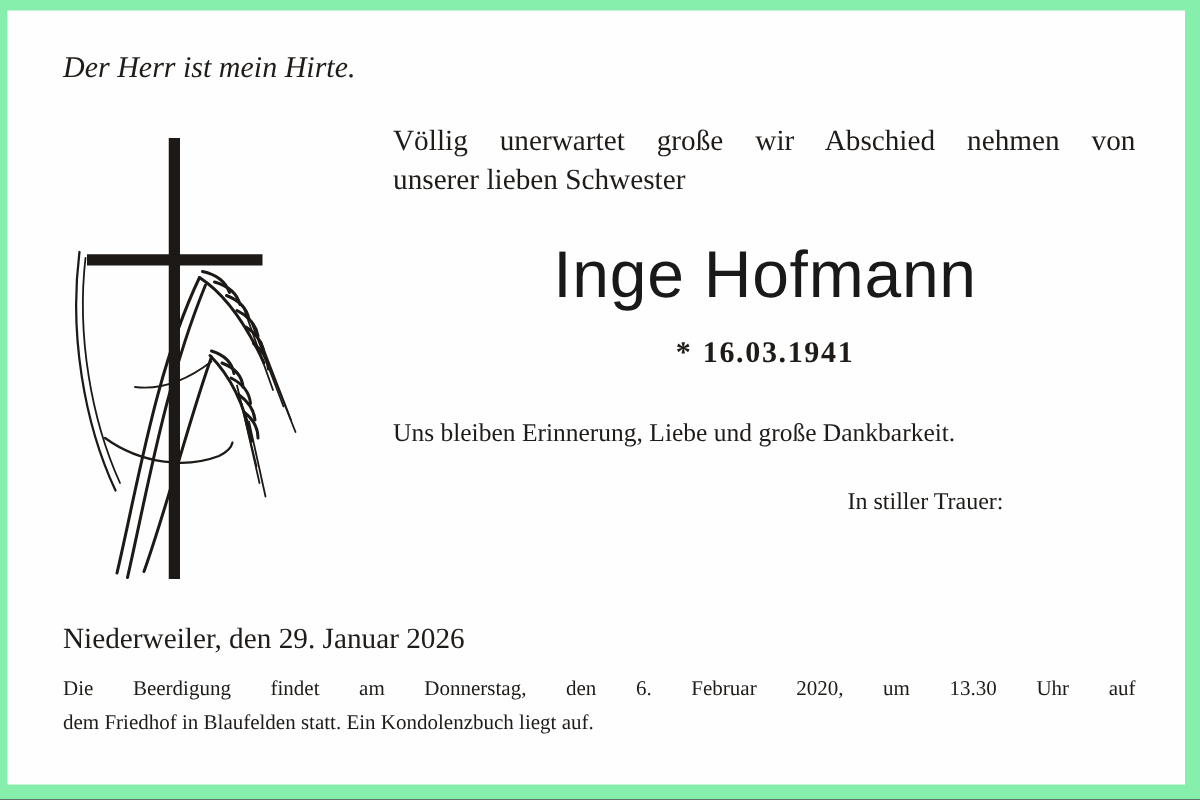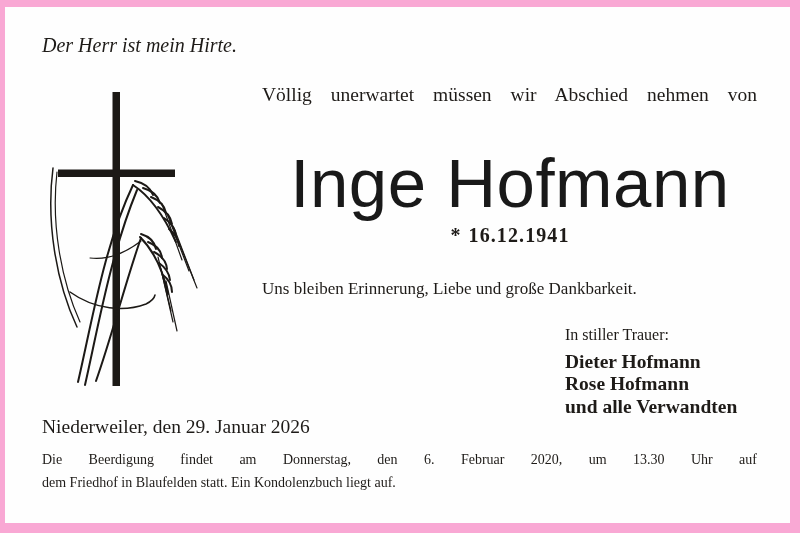--- a/index.html
+++ b/index.html
@@ -1,26 +1,26 @@
 <!DOCTYPE html>
 <html><head>
 <meta charset="utf-8">
 <style>
   html,body{margin:0;padding:0;background:#171310;}
-  .frame{position:relative;width:800px;height:533px;background:#f9a8d4;overflow:hidden;
+  .frame{position:relative;width:800px;height:533px;background:#86efac;overflow:hidden;
          font-family:"Liberation Serif","DejaVu Serif",serif;color:#1e1b18;}
   .paper{position:absolute;left:5px;top:7px;width:785px;height:516px;background:#fefefe;}
   .abs{position:absolute;}
   .quote{left:42px;top:34px;font-style:italic;font-size:20px;white-space:nowrap;}
   .statt{right:42px;top:35px;font-size:19px;letter-spacing:3.2px;white-space:nowrap;}
   .intro{left:262px;top:82px;width:495px;font-size:19.5px;line-height:26px;}
   .jline{text-align:justify;text-align-last:justify;text-justify:inter-word;}
   .name{left:240px;top:152px;width:540px;text-align:center;
         font-family:"Liberation Sans","DejaVu Sans",sans-serif;
-        font-size:69px;line-height:64px;font-weight:400;letter-spacing:.5px;color:#191919;white-space:nowrap;}
+        font-size:44px;line-height:64px;font-weight:400;letter-spacing:.5px;color:#191919;white-space:nowrap;}
   .dates{left:240px;top:224px;width:540px;text-align:center;font-size:20px;font-weight:bold;
          letter-spacing:1.1px;white-space:nowrap;}
   .dates .grp{display:inline-flex;align-items:baseline;gap:7px;}
   .dates .death-grp{margin-left:30px;}
   .cross-sym{display:inline-block;width:13px;height:17px;position:relative;top:1px;}
   .remember{left:262px;top:279px;font-size:17px;white-space:nowrap;}
   .trauer{left:565px;top:326px;font-size:16px;white-space:nowrap;}
   .mourners{left:565px;top:351px;font-size:19.5px;line-height:22.3px;font-weight:bold;white-space:nowrap;}
   .placedate{left:42px;top:416px;font-size:19.5px;white-space:nowrap;}
   .funeral{left:42px;top:448px;width:715px;font-size:14px;line-height:23px;}
@@ -69,41 +69,37 @@
       <path d="M114 168 q12 6 13 17" stroke-width="2"></path>
       <path d="M119 179 q10 7 11 17" stroke-width="2"></path>
       <path d="M123 191 q9 7 9 17" stroke-width="2"></path>
       <path d="M118 173 L131 227" stroke-width="1.2"></path>
       <path d="M121 185 L133 238" stroke-width="1.2"></path>
       <path d="M126 197 L137 247" stroke-width="1.2"></path>
     </g>
   </svg>
 
   <div class="abs intro">
-    <div class="jline">Völlig unerwartet müssen wir Abschied nehmen von</div>
+    <div class="jline">Völlig unerwartet große wir Abschied nehmen von</div>
+    <div>unserer lieben Schwester</div>
   </div>
 
   <div class="abs name">Inge Hofmann</div>
 
   <div class="abs dates">
     <span class="grp">
         <span>*</span>
-        <span>16.12.1941</span>
+        <span>16.03.1941</span>
       </span>
   </div>
 
   <div class="abs remember">Uns bleiben Erinnerung, Liebe und große Dankbarkeit.</div>
 
   <div class="abs trauer">In stiller Trauer:</div>
 
-  <div class="abs mourners">
-    <div>Dieter Hofmann</div>
-    <div>Rose Hofmann</div>
-    <div>und alle Verwandten</div>
-  </div>
 
   <div class="abs placedate">Niederweiler, den 29. Januar 2026</div>
 
   <div class="abs funeral">
     <div class="jline">Die Beerdigung findet am Donnerstag, den 6. Februar 2020, um 13.30 Uhr auf</div>
     <div>dem Friedhof in Blaufelden statt. Ein Kondolenzbuch liegt auf.</div>
   </div>
 </div>
 
 </body></html>

